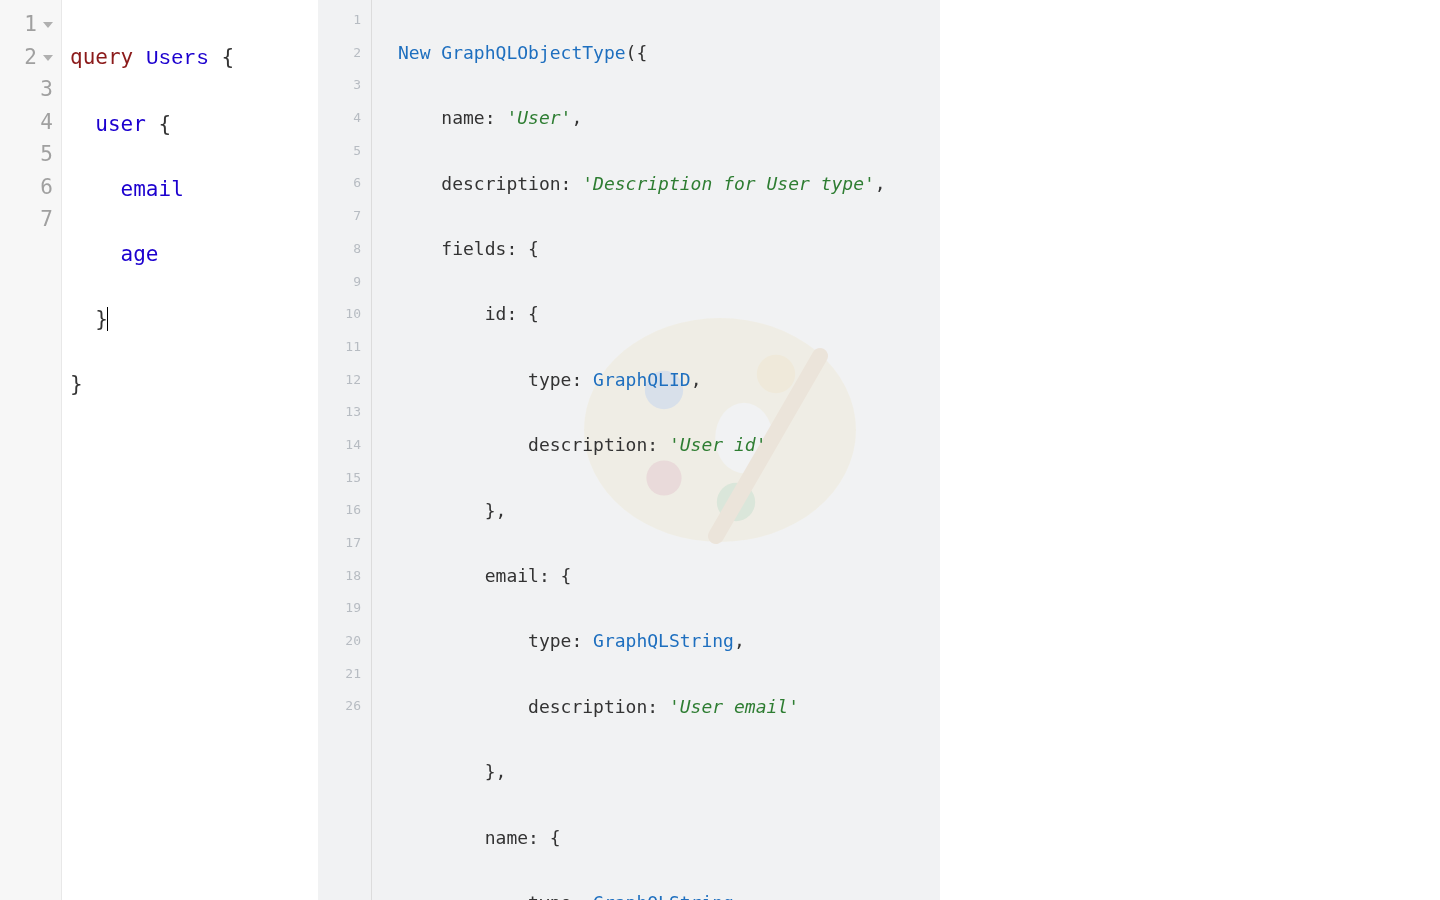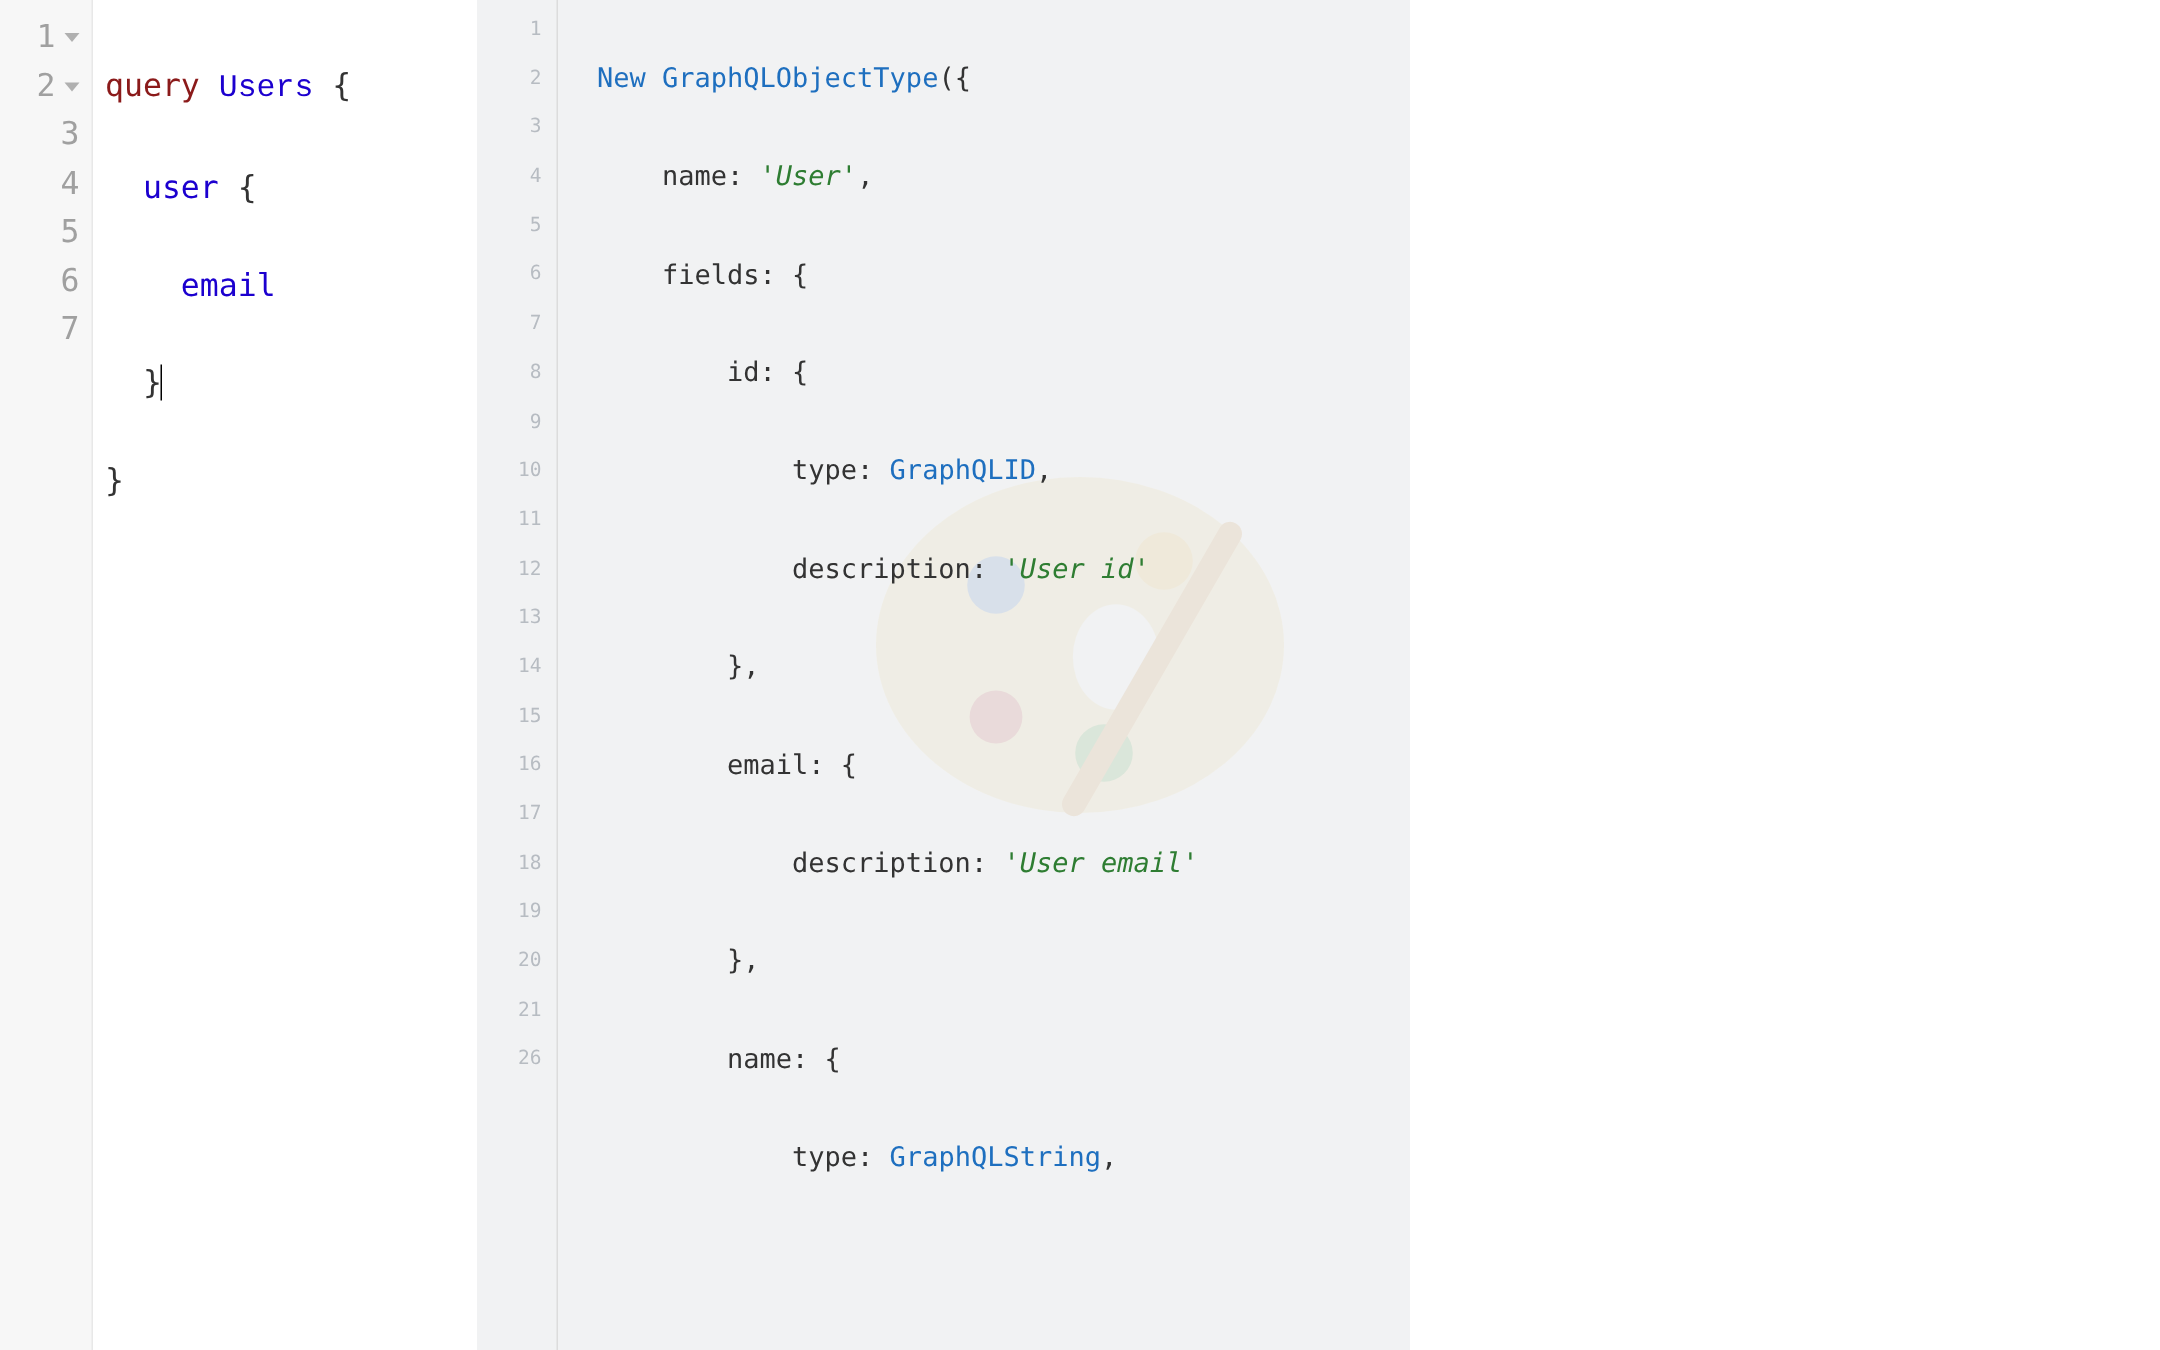--- a/index.html
+++ b/index.html
@@ -142,20 +142,21 @@
         <span>6</span>
       </div>
     <div class="ln">
         <span>7</span>
       </div>
   </div>
   <div class="left-code">
 <div><span class="kw-def">query</span> <span class="kw-name">Users</span><span class="punc"> {</span></div>
 <div>  <span class="kw-field">user</span><span class="punc"> {</span></div>
 <div>    <span class="kw-field">email</span></div>
+<div>    <span class="kw-field">age</span></div>
 <div>  <span class="punc">}</span><span class="cursor-mark"></span></div>
 <div><span class="punc">}</span></div>
   </div>
 </div>
 
 <div class="right-pane">
 
   <svg class="palette-wm" viewBox="0 0 200 200">
     <ellipse cx="95" cy="100" rx="85" ry="70" fill="#e8d28a"></ellipse>
     <ellipse cx="110" cy="105" rx="18" ry="22" fill="#f1f2f3"></ellipse>
@@ -187,26 +188,28 @@
     <div class="rn">18</div>
     <div class="rn">19</div>
     <div class="rn">20</div>
     <div class="rn">21</div>
     <div class="rn">26</div>
   </div>
 
   <div class="right-code">
 <div><span class="tk-kw">New</span> <span class="tk-type">GraphQLObjectType</span><span class="tk-punc">({</span></div>
 <div>    <span class="tk-prop">name:</span> <span class="tk-str">'User'</span><span class="tk-punc">,</span></div>
+<div>    <span class="tk-prop">description:</span> <span class="tk-str">'Description for User type'</span><span class="tk-punc">,</span></div>
 <div>    <span class="tk-prop">fields:</span><span class="tk-punc"> {</span></div>
 <div>        <span class="tk-prop">id:</span><span class="tk-punc"> {</span></div>
 <div>            <span class="tk-prop">type:</span> <span class="tk-type">GraphQLID</span><span class="tk-punc">,</span></div>
 <div>            <span class="tk-prop">description:</span> <span class="tk-str">'User id'</span></div>
 <div>        <span class="tk-punc">},</span></div>
 <div>        <span class="tk-prop">email:</span><span class="tk-punc"> {</span></div>
+<div>            <span class="tk-prop">type:</span> <span class="tk-type">GraphQLString</span><span class="tk-punc">,</span></div>
 <div>            <span class="tk-prop">description:</span> <span class="tk-str">'User email'</span></div>
 <div>        <span class="tk-punc">},</span></div>
 <div>        <span class="tk-prop">name:</span><span class="tk-punc"> {</span></div>
 <div>            <span class="tk-prop">type:</span> <span class="tk-type">GraphQLString</span><span class="tk-punc">,</span></div>
 
 
 
 
 
 

